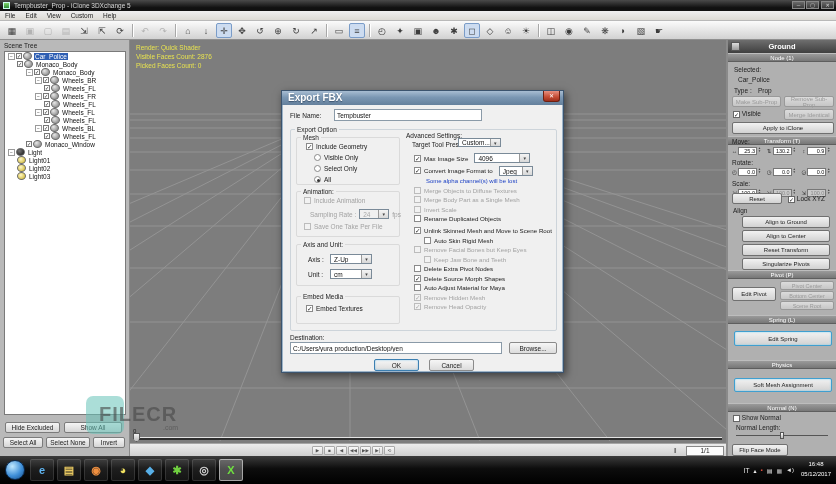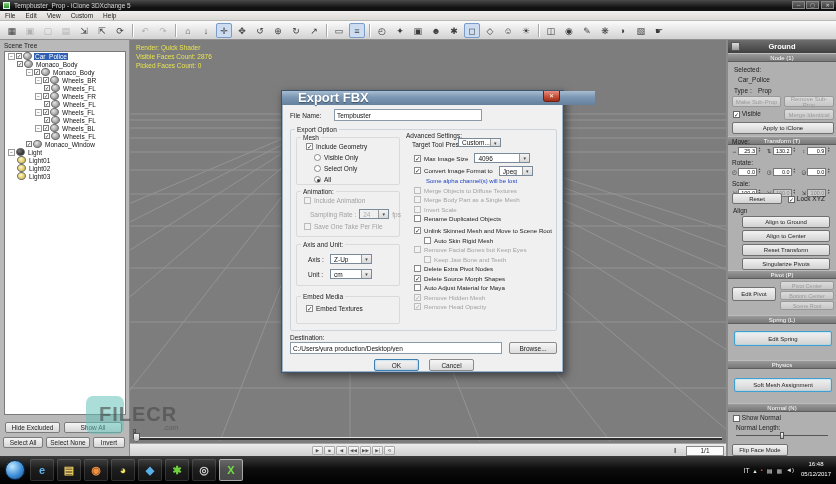--- a/index.html
+++ b/index.html
@@ -81,23 +81,23 @@
   .tf-ico{font-size:5.5px;color:#333;width:7px;flex:none;text-align:center;}
   .tf-field{width:19px;height:8px;background:#fff;border:1px solid #777;box-sizing:border-box;
     font-size:5.5px;line-height:7px;text-align:right;padding-right:1px;color:#111;}
   .tf-field.dis{background:#c9c9c9;color:#888;}
   .tf-spin{width:5px;height:8px;font-size:3px;line-height:3.5px;color:#444;text-align:center;}
   .slider-track{position:absolute;left:8px;width:92px;height:1px;background:#555;}
   .slider-knob{position:absolute;top:-3px;width:4px;height:7px;background:linear-gradient(#fff,#bbb);border:1px solid #555;box-sizing:border-box;}
   
   .dialog{left:281px;top:90px;width:283px;height:283px;background:#f0f0f0;border:1px solid #3c546e;
     box-shadow:2px 3px 8px rgba(0,0,0,.5), 0 0 0 1px #9db4c8 inset;box-sizing:border-box;z-index:30;font-size:6.5px;color:#1a1a1a;}
-  .dlg-title{position:absolute;left:0;top:0;width:313px;height:14px;
-    background:linear-gradient(#a8bdd2,#7b97b3 45%,#64809c);color:#fff;font-size:13px;font-weight:bold;
-    line-height:14px;padding-left:16px;box-sizing:border-box;text-shadow:0 1px 1px #3c546e;}
+  .dlg-title{position:absolute;left:0;top:0;width:281px;height:14px;
+    background:linear-gradient(#a8bdd2,#7b97b3 45%,#64809c);color:#fff;font-size:10px;font-weight:bold;
+    line-height:14px;padding-left:6px;box-sizing:border-box;text-shadow:0 1px 1px #3c546e;}
   .dlg-close{position:absolute;right:3px;top:0;width:17px;height:11px;background:linear-gradient(#e89080,#c44b33 60%,#9e2f1c);
     border:1px solid #6e1f10;border-top:none;border-radius:0 0 3px 3px;color:#fff;font-size:6px;line-height:10px;
     text-align:center;box-sizing:border-box;}
   .dlg-label{position:absolute;white-space:nowrap;}
   .dlg-input{position:absolute;background:#fff;border:1px solid #8a9aa8;box-sizing:border-box;
     font-family:"Liberation Sans",sans-serif;font-size:6.5px;color:#111;padding:0 2px;}
   .groupbox{position:absolute;border:1px solid #cdd4da;border-radius:2px;box-sizing:border-box;}
   .legend{position:absolute;top:-4px;left:4px;background:#f0f0f0;padding:0 2px;font-size:6.5px;color:#222;white-space:nowrap;}
   .cbrow{display:flex;align-items:center;white-space:nowrap;}
   .cb{width:7px;height:7px;border:1px solid #8a8a8a;background:#fff;font-size:6.5px;line-height:6px;text-align:center;

